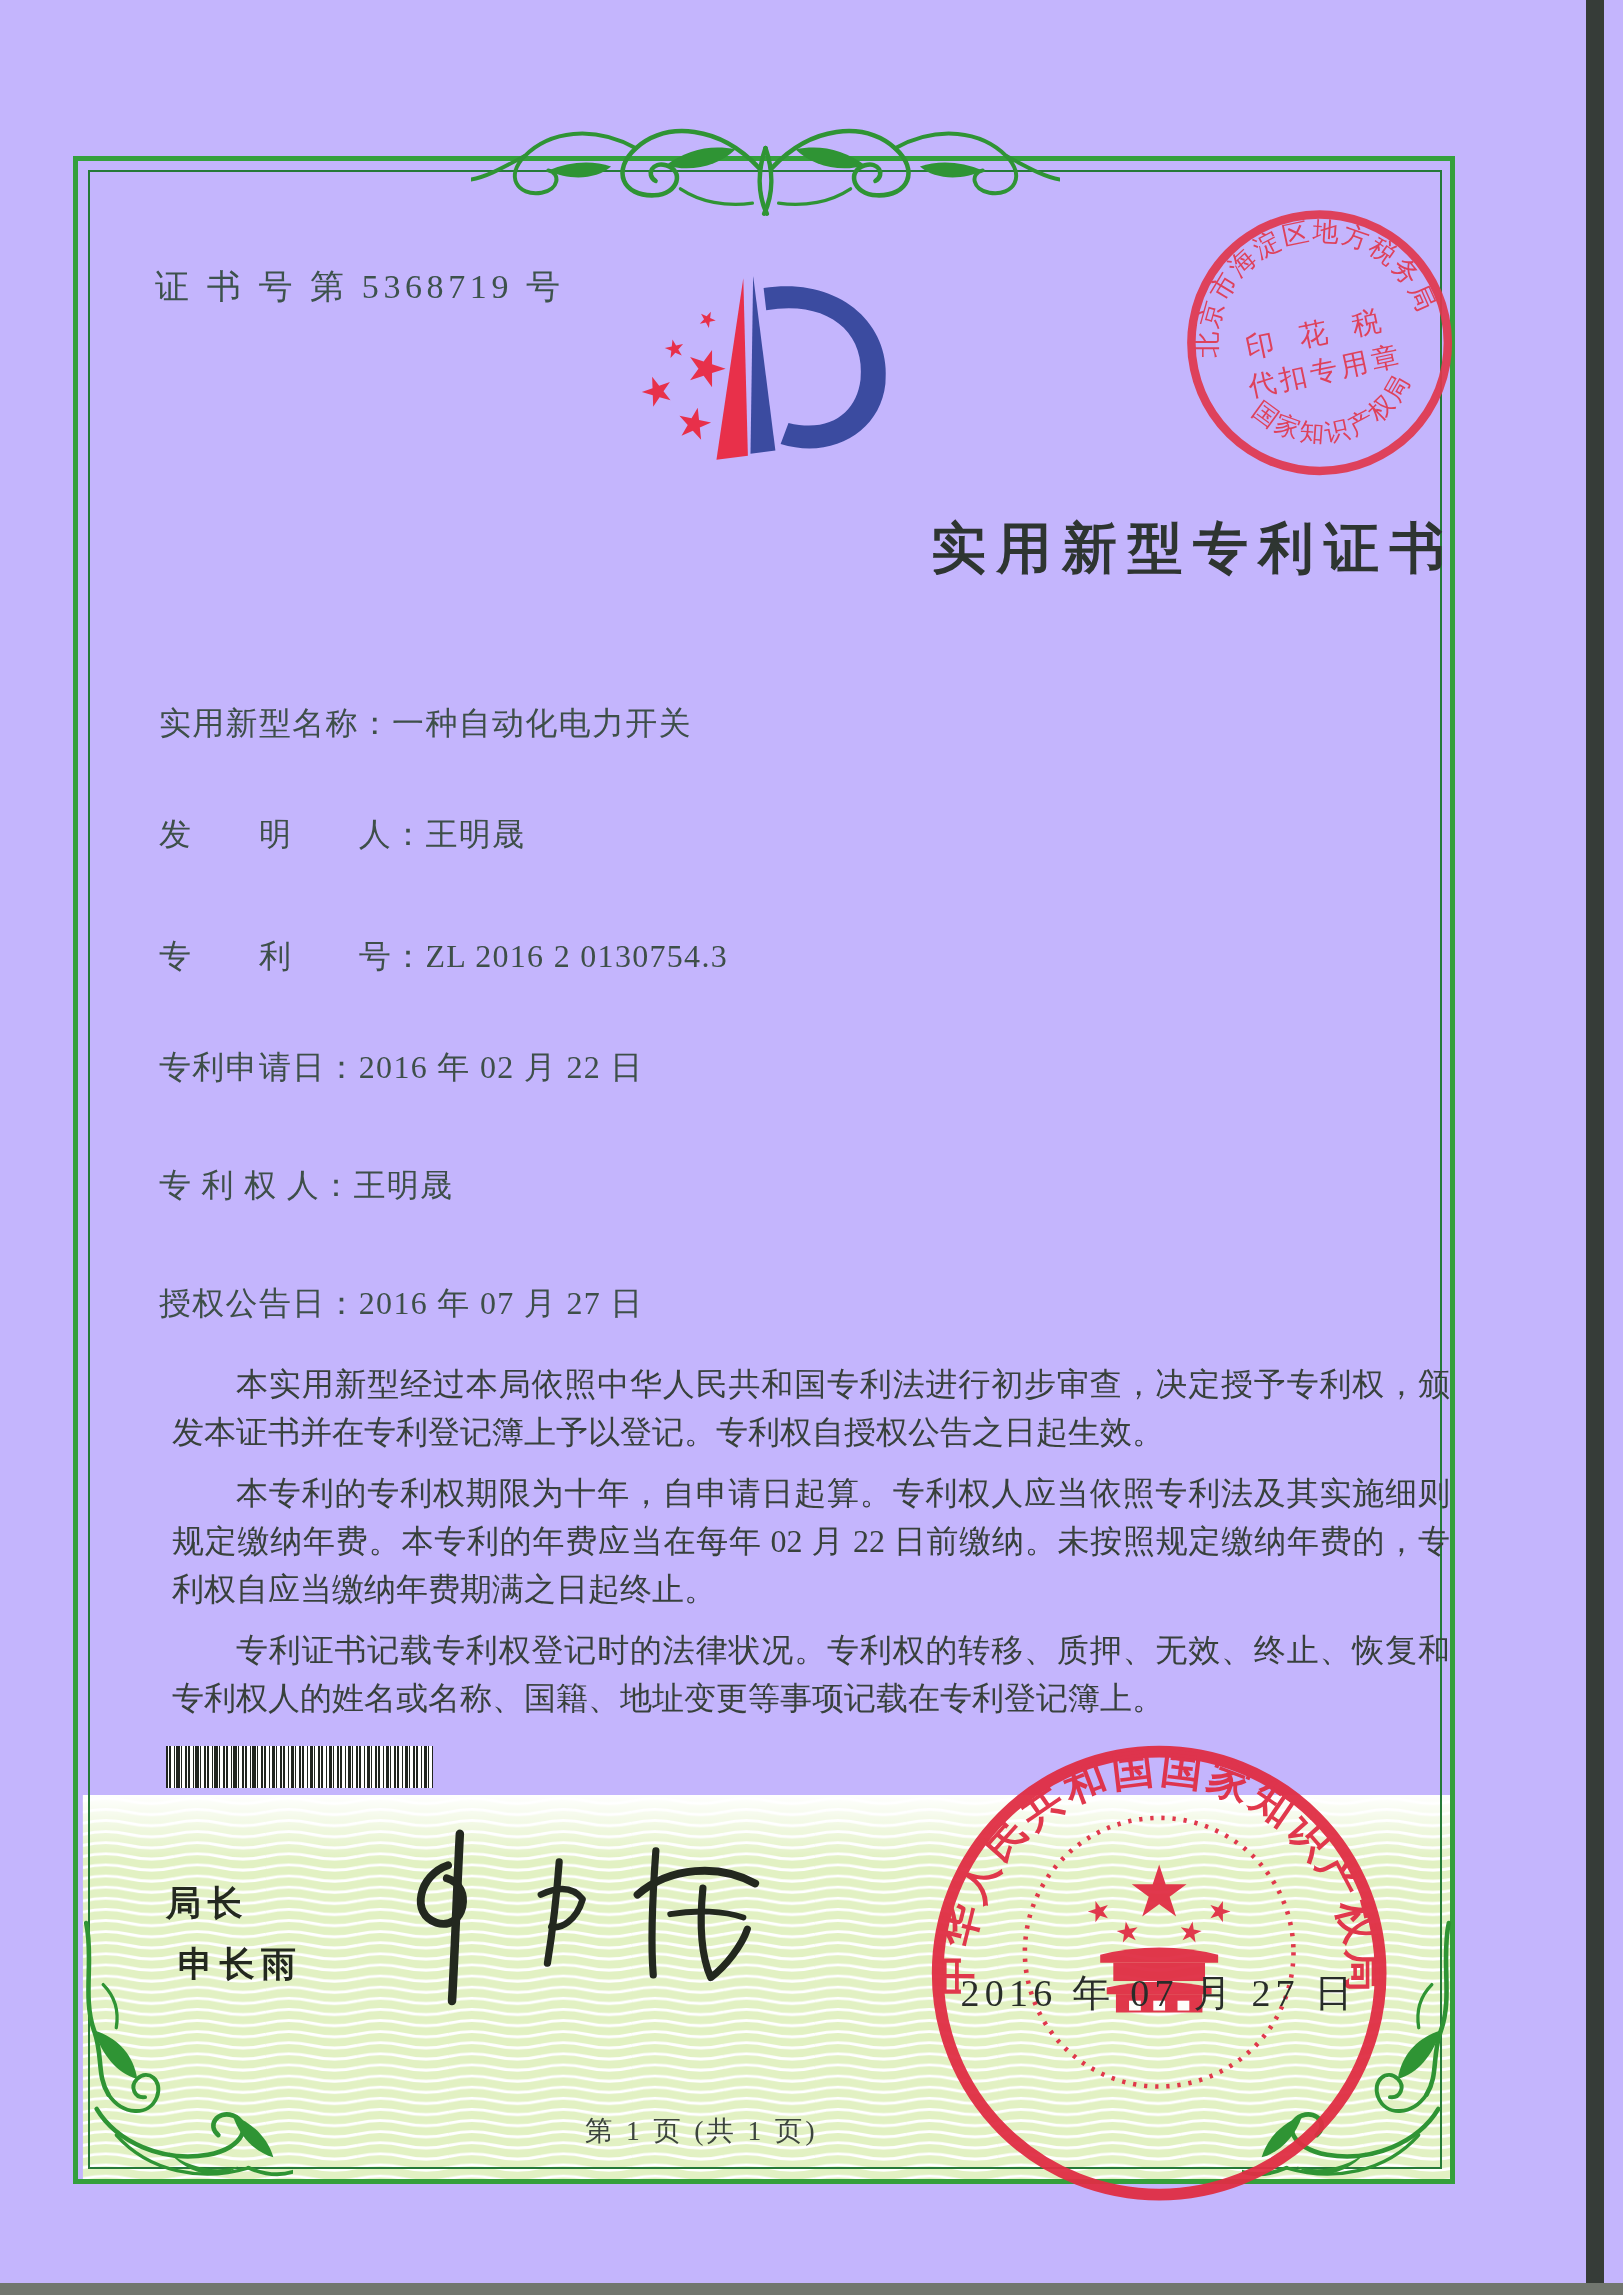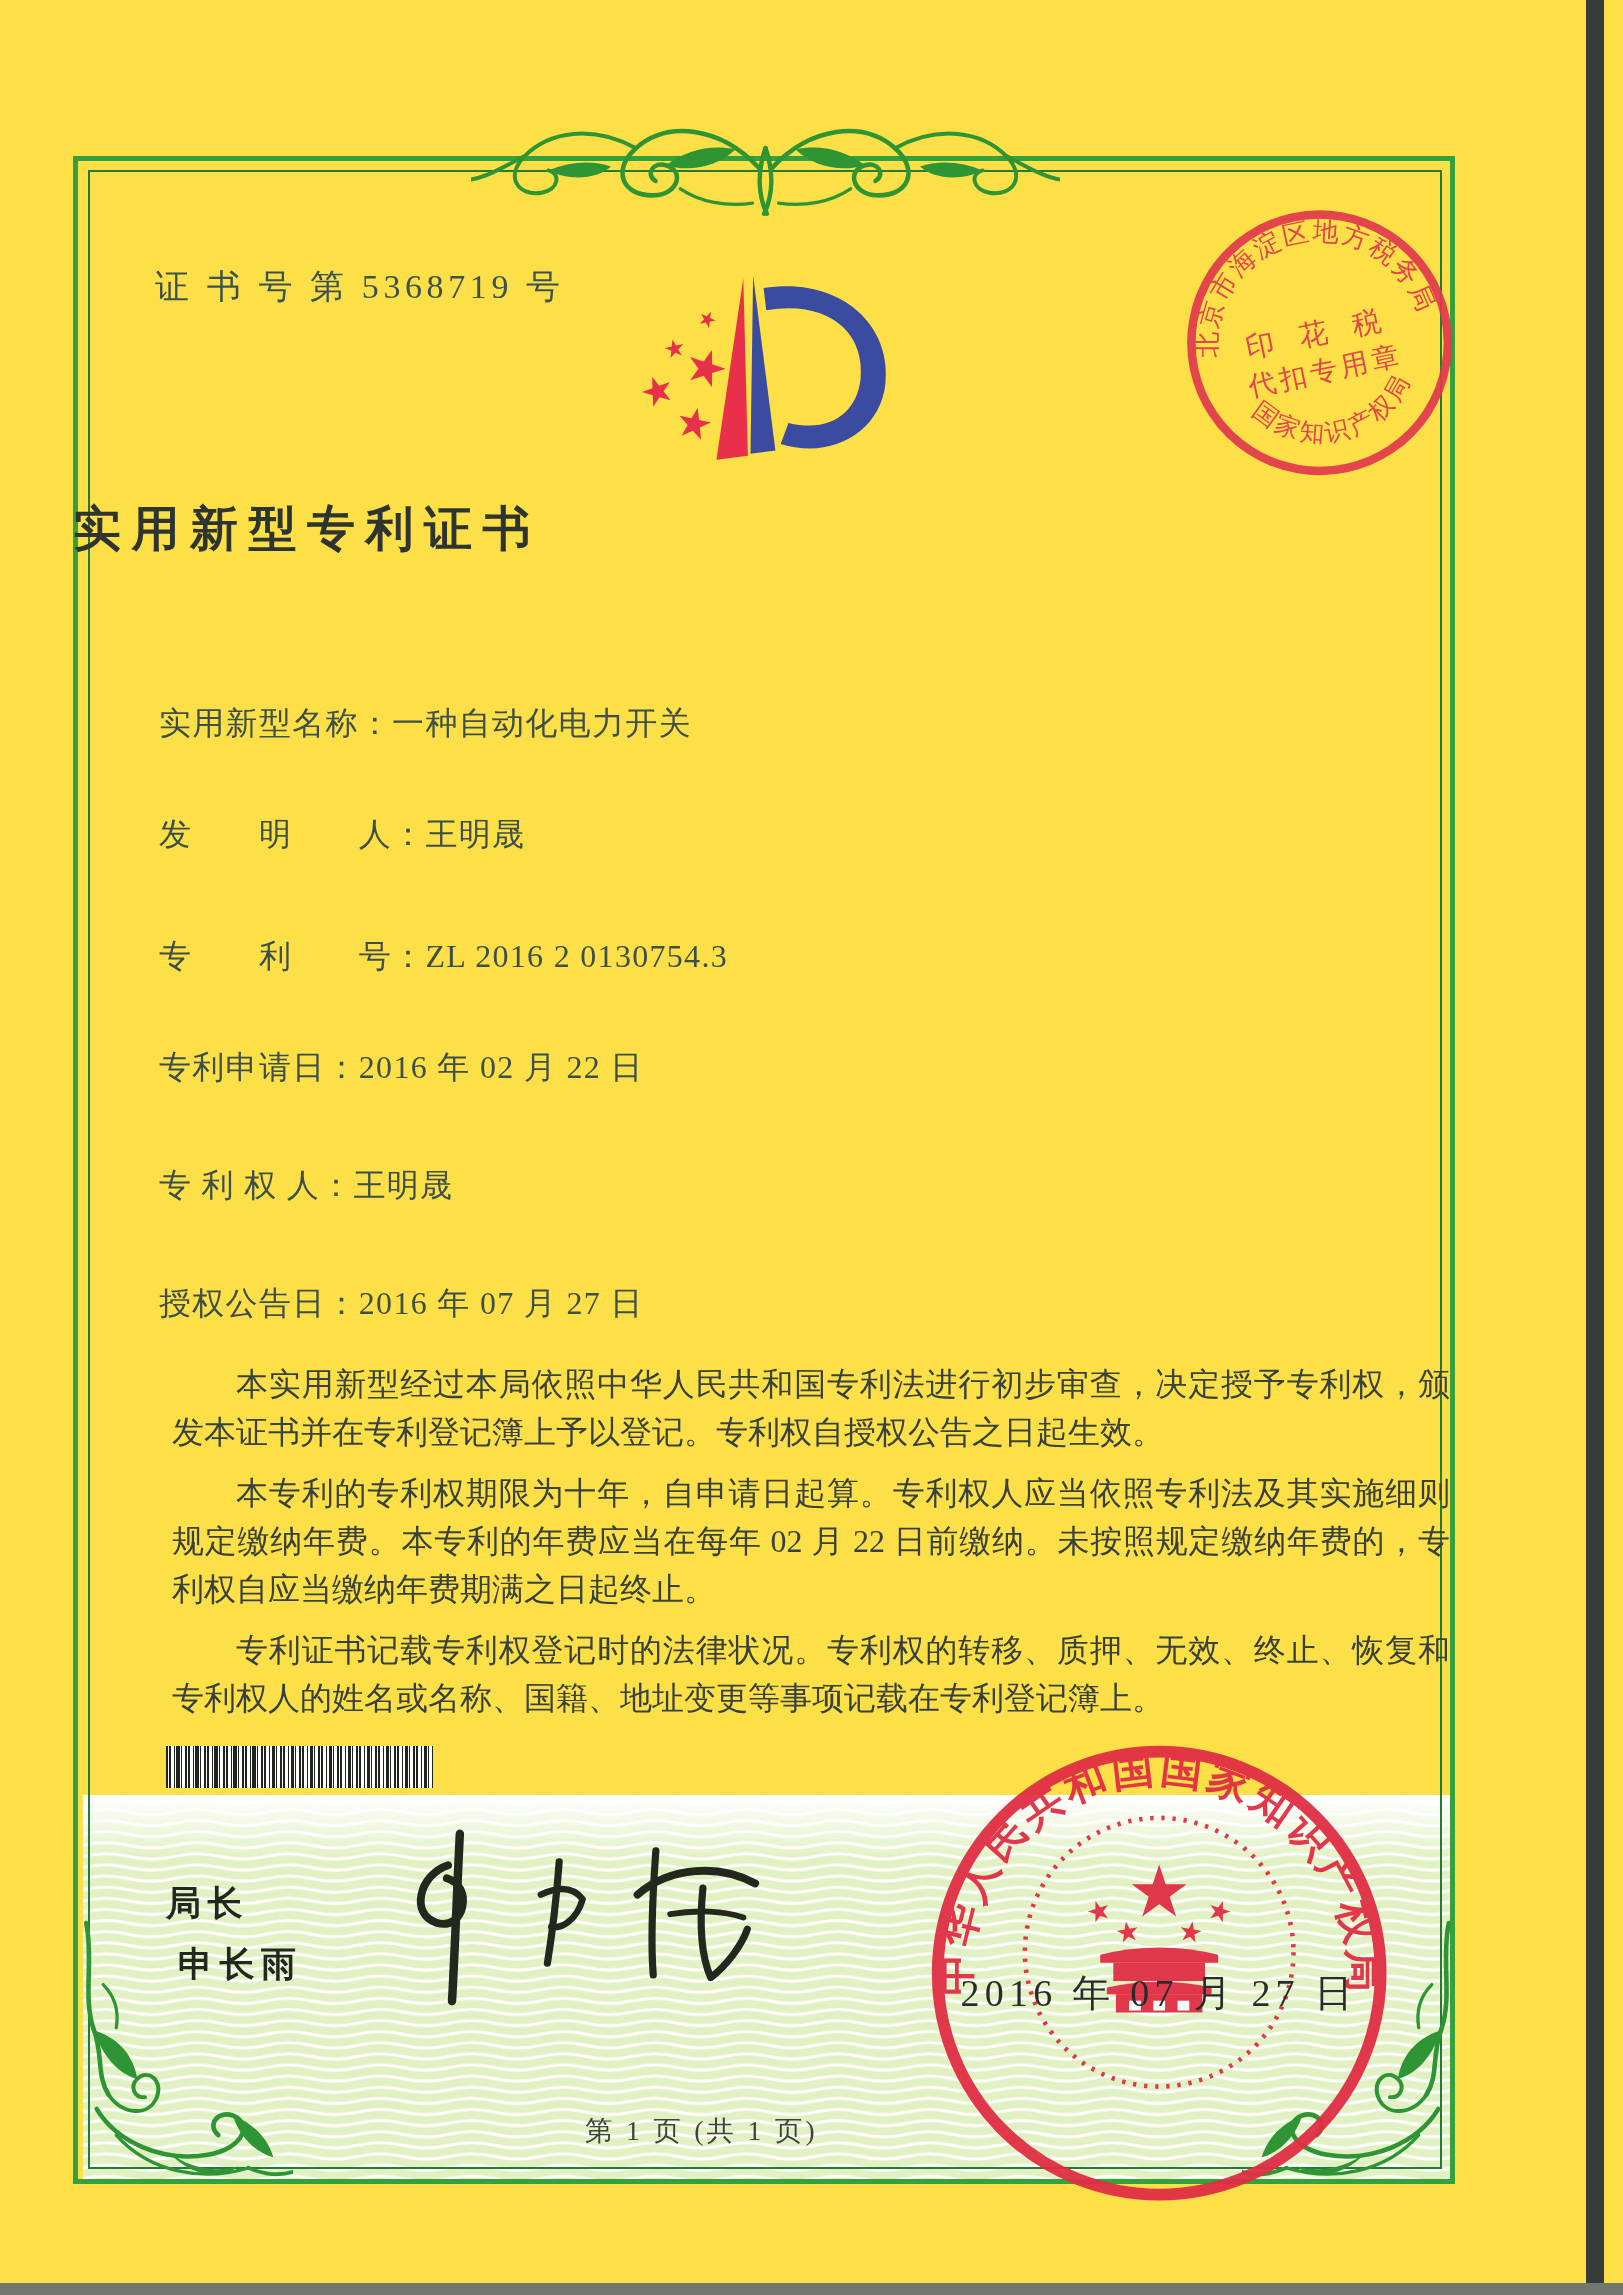--- a/index.html
+++ b/index.html
@@ -1,31 +1,31 @@
 <!DOCTYPE html>
 <html style="font-size:10.5px"><head>
 <meta charset="utf-8">
 <style>
   html,body{margin:0;padding:0;background:#e9e9e7;}
   .scan{
-    position:relative;width:1623px;height:2295px;background:#fde047;overflow:hidden;
+    position:relative;width:1623px;height:2295px;background:#c4b5fd;overflow:hidden;
     font-family:"Liberation Serif","DejaVu Serif",serif;
   }
   
   .edge-right{position:absolute;left:1586px;top:0;width:18.3px;height:2295px;background:#363c38;}
   .edge-bottom{position:absolute;left:0;top:2283px;width:1623px;height:12.4px;background:#71766f;}
 
   
   .frame-outer{position:absolute;left:73px;top:156px;width:1382px;height:2028px;border:5.9px solid #35a03c;box-sizing:border-box;}
   .frame-inner{position:absolute;left:88px;top:170px;width:1354px;height:1999px;border:2px solid #257a38;box-sizing:border-box;}
 
   .wavybg{position:absolute;left:82px;top:1795px;}
 
   .cert-no{position:absolute;left:155px;top:264px;font-size:34px;letter-spacing:4.6px;color:#3d524c;}
-  .title{position:absolute;left:73px;top:497px;width:1382px;text-align:left;font-size:48px;font-weight:bold;letter-spacing:10.5px;color:#2e3531;}
+  .title{position:absolute;left:73px;top:512px;width:1382px;text-align:right;font-size:55px;font-weight:bold;letter-spacing:10.5px;color:#2e3531;}
 
   .field{position:absolute;left:159px;font-size:32px;color:#3e4f49;letter-spacing:1.3px;white-space:nowrap;}
   .f0{top:702px}.f1{top:813px}.f2{top:935px}.f3{top:1046px}.f4{top:1164px}.f5{top:1282px}
 
   .body-text{position:absolute;left:159px;top:1347px;width:1304px;font-size:32px;line-height:48px;color:#38413c;text-align:justify;}
   .body-text p{margin:13px;text-indent:2em;}
 
   .barcode{position:absolute;left:166px;top:1746px;width:267px;height:42px;
     background:repeating-linear-gradient(90deg,#20241f 0 2px,#ffffff 2px 3.3px,#20241f 3.3px 4.6px,#ffffff 4.6px 7.9px,#20241f 7.9px 9.2px,#ffffff 9.2px 10.5px,#20241f 10.5px 13.7px,#ffffff 13.7px 15px,#20241f 15px 15.7px,#ffffff 15.7px 19px);}
 

